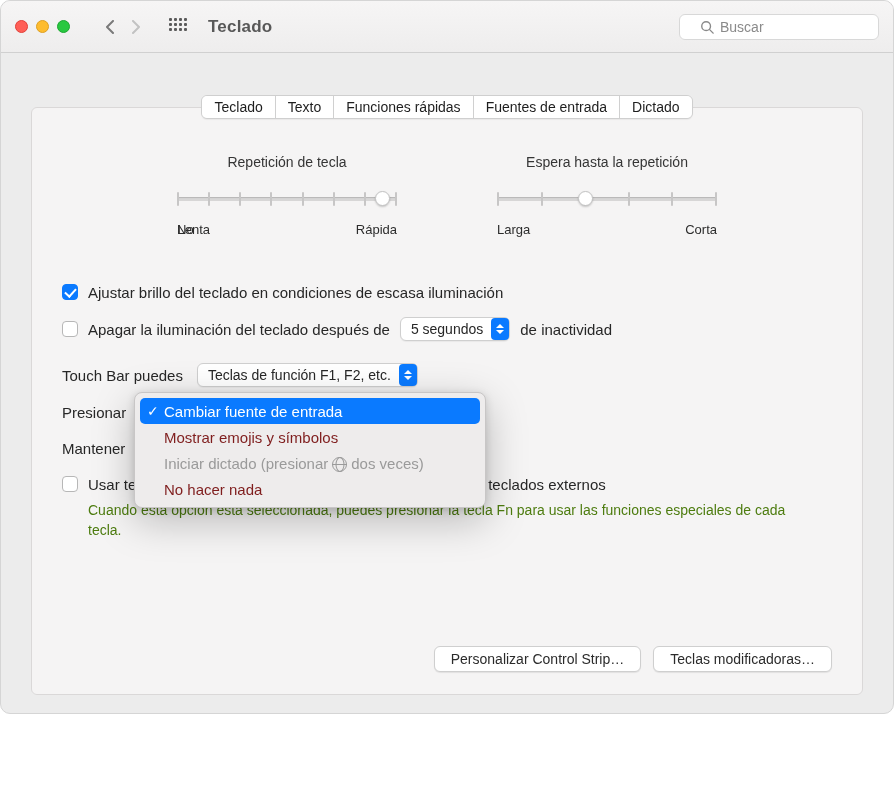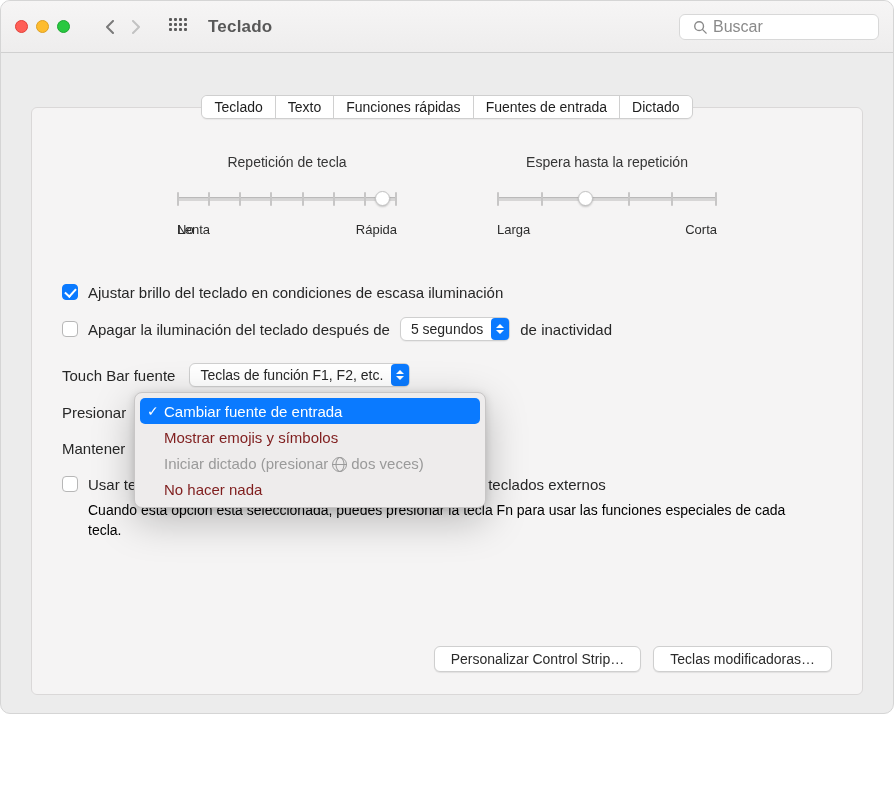--- a/index.html
+++ b/index.html
@@ -25,22 +25,22 @@
   .navbtn {
     width:24px; height:24px; display:flex; align-items:center; justify-content:center;
     border-radius:6px; color:#7c7c7c; font-size:16px;
   }
   .apps-icon { width:18px; height:18px; display:grid; grid-template-columns:repeat(4,3px); grid-template-rows:repeat(3,3px); gap:2px; }
   .apps-icon span{background:#5a5a5a; border-radius:1px;}
   .title { font-size:17px; font-weight:600; color:#585858; letter-spacing:.2px; }
   .spacer{flex:1;}
   .search {
     width:200px; height:26px; border:1px solid #d8d8d8; border-radius:6px;
-    background:#fff; display:flex; align-items:center; padding:0 13px; color:#8a8a8a; gap:6px;
-    font-size:16px;
+    background:#fff; display:flex; align-items:center; padding:0 20px; color:#8a8a8a; gap:6px;
+    font-size:14px;
   }
   .content-wrap { padding:42px 30px 0 30px; }
   .tabs {
     display:flex; justify-content:center; position:relative; z-index:2;
   }
   .tabseg {
     display:flex; background:#ececec; border:1px solid #cfcfcf; border-radius:6px;
     overflow:hidden; height:24px; box-shadow:0 1px 1px rgba(0,0,0,.05);
   }
   .tabseg .seg {
@@ -76,21 +76,21 @@
   }
   .sel .arr {
     width:18px; height:22px; margin-left:8px; border-radius:4px; background:#0a7aff;
     display:flex; flex-direction:column; align-items:center; justify-content:center; gap:0;
   }
   .sel .arr::before, .sel .arr::after {
     content:""; width:0; height:0; border-left:4px solid transparent; border-right:4px solid transparent;
   }
   .sel .arr::before{ border-bottom:4px solid #fff; margin-bottom:2px; }
   .sel .arr::after{ border-top:4px solid #fff; }
-  .subtext { font-size:14px; color:#000000; margin-left:26px; margin-top:-8px; line-height:1.4; max-width:700px; }
+  .subtext { font-size:14px; color:#4d7c0f; margin-left:26px; margin-top:-8px; line-height:1.4; max-width:700px; }
   .bottom { position:absolute; right:30px; bottom:22px; display:flex; gap:12px; }
   .btn {
     height:26px; padding:3px 16px; background:#fff; border:1px solid #cfcfcf; border-radius:6px;
     font-size:14px; display:flex; align-items:center; box-shadow:0 1px 1px rgba(0,0,0,.08);
   }
   .footer { display:flex; justify-content:flex-end; align-items:center; gap:12px; padding:18px 30px 0 30px; }
   .help { width:26px; height:26px; border:1px solid #cfcfcf; border-radius:50%; background:#fff; display:flex; align-items:center; justify-content:center; color:#5b5b5b; font-weight:600; box-shadow:0 1px 1px rgba(0,0,0,.08); }
   
   .menu {
     position:absolute; width:352px; background:#eeecec; border:1px solid #c8c6c6; border-radius:8px;
@@ -232,21 +232,21 @@
           <div class="chk"></div>
           <span>Apagar la iluminación del teclado después de</span>
           <div class="sel">
             <span>5 segundos</span>
             <span class="arr"></span>
           </div>
           <span>de inactividad</span>
         </div>
 
         <div class="row lbl" style="margin-top:22px;">
-          <span>Touch Bar fuente</span>
+          <span>Touch Bar puedes</span>
           <div class="sel" style="margin-left:4px;">
             <span>Teclas de función F1, F2, etc.</span>
             <span class="arr"></span>
           </div>
         </div>
 
         <div class="row lbl">
           <span>Presionar</span>
         </div>
 

